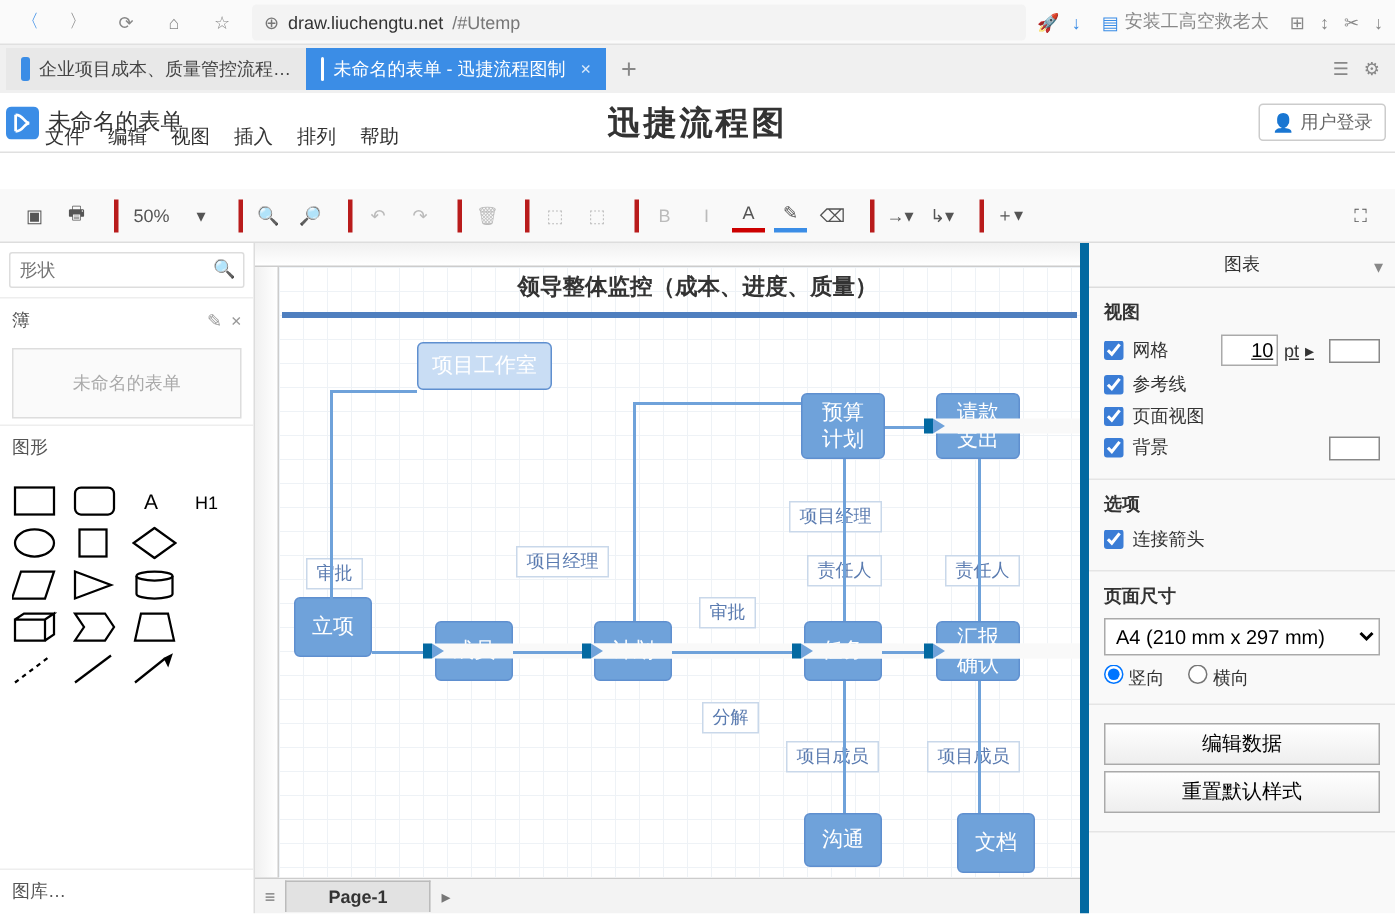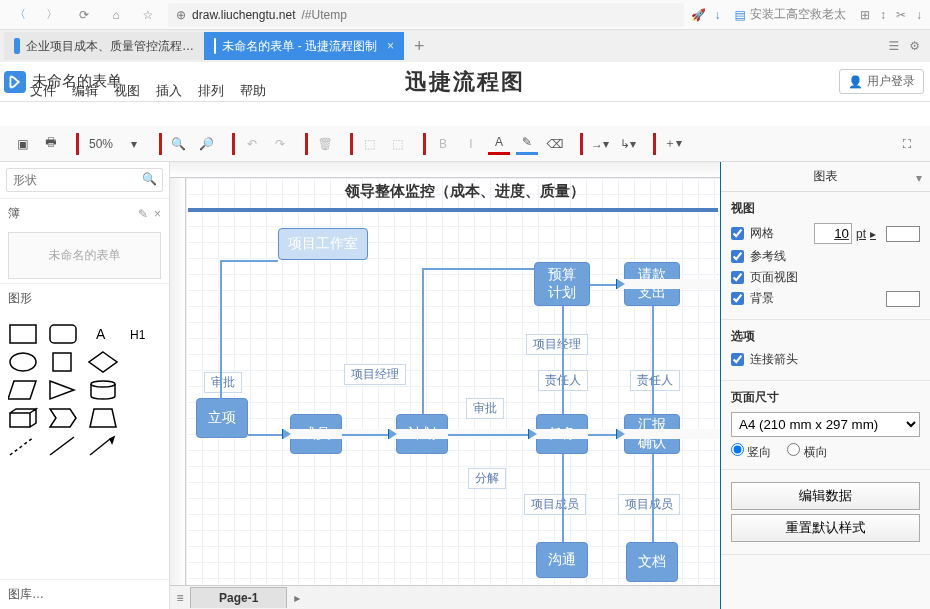--- a/index.html
+++ b/index.html
@@ -79,21 +79,21 @@
 .lbl { position:absolute; border:1px solid #c9d8ea; background:#fff; padding:1px 6px; font-size:12px; color:#5a7bb0; }
 .arrow { position:absolute; color:#6fa2da; }
 .arrow.right::after { content:""; display:block; border-left:8px solid #6fa2da; border-top:5px solid transparent; border-bottom:5px solid transparent; }
 .hline { position:absolute; height:1.5px; background:#6fa2da; }
 .vline { position:absolute; width:1.5px; background:#6fa2da; }
 
 .pages { height:24px; display:flex; align-items:center; border-top:1px solid #ccc; background:#f3f3f3; font-size:12px; }
 .pages .pg { padding:3px 28px; background:#e2e2e2; border:1px solid #bbb; border-bottom:none; font-weight:bold; }
 .pages .btn { width:20px; text-align:center; color:#777; }
 
-.right { width:210px; border-left:1px solid #0369a1; background:#f9f9f9; font-size:12px; }
+.right { width:210px; border-left:6px solid #0369a1; background:#f9f9f9; font-size:12px; }
 .rhdr { padding:6px; text-align:center; border-bottom:1px solid #ddd; position:relative; }
 .rhdr .tri { position:absolute; right:8px; top:9px; color:#888; }
 .rsect { padding:8px 10px; border-bottom:1px solid #e5e5e5; }
 .rsect h4 { font-size:12px; font-weight:bold; margin-bottom:6px; }
 .rrow { display:flex; align-items:center; gap:6px; margin:4px 0; }
 .rrow input[type=checkbox] { accent-color:#3b7dd6; }
 .numwrap { margin-left:auto; display:flex; align-items:center; gap:4px;text-decoration:underline; }
 .numwrap input { width:38px; padding:2px; border:1px solid #aaa; text-align:right; }
 .sw { width:34px; height:16px; border:1px solid #888; background:#fff; margin-left:6px; }
 .sel { width:100%; padding:3px; border:1px solid #aaa; background:#fff; }
@@ -320,21 +320,21 @@
         <div class="box dk" style="left:104px;top:236px;width:52px;height:40px">成员</div>
         <div class="box dk" style="left:210px;top:236px;width:52px;height:40px">计划</div>
         <div class="box dk" style="left:350px;top:236px;width:52px;height:40px">任务</div>
         <div class="box dk" style="left:438px;top:236px;width:56px;height:40px;white-space:pre-line">汇报
 确认</div>
 
         <div class="lbl" style="left:338px;top:316px">项目成员</div>
         <div class="lbl" style="left:432px;top:316px">项目成员</div>
 
         <div class="box dk" style="left:350px;top:364px;width:52px;height:36px">沟通</div>
-        <div class="box dk" style="left:440px;top:364px;width:52px;height:40px">文档</div>
+        <div class="box dk" style="left:452px;top:364px;width:52px;height:40px">文档</div>
 
         <div class="hline" style="left:62px;top:256px;width:42px"></div>
         <div class="arrow right" style="left:96px;top:251px"></div>
         <div class="hline" style="left:156px;top:256px;width:54px"></div>
         <div class="arrow right" style="left:202px;top:251px"></div>
         <div class="hline" style="left:262px;top:256px;width:88px"></div>
         <div class="arrow right" style="left:342px;top:251px"></div>
         <div class="hline" style="left:402px;top:256px;width:36px"></div>
         <div class="arrow right" style="left:430px;top:251px"></div>
         <div class="hline" style="left:404px;top:106px;width:34px"></div>

